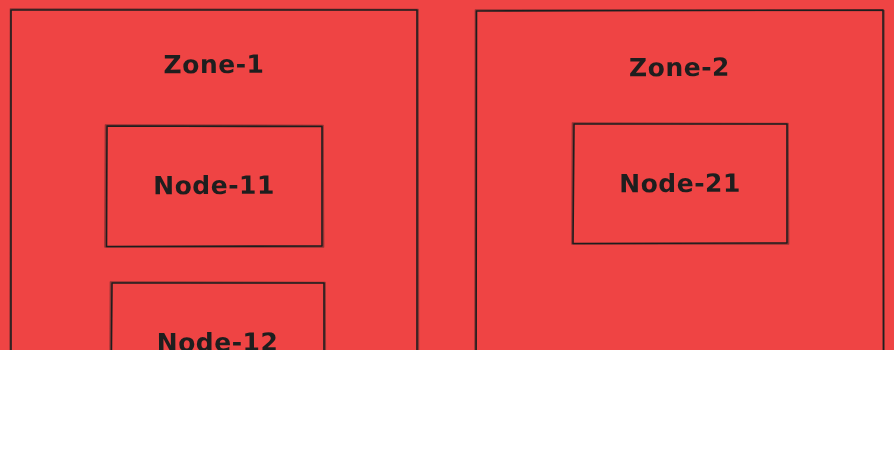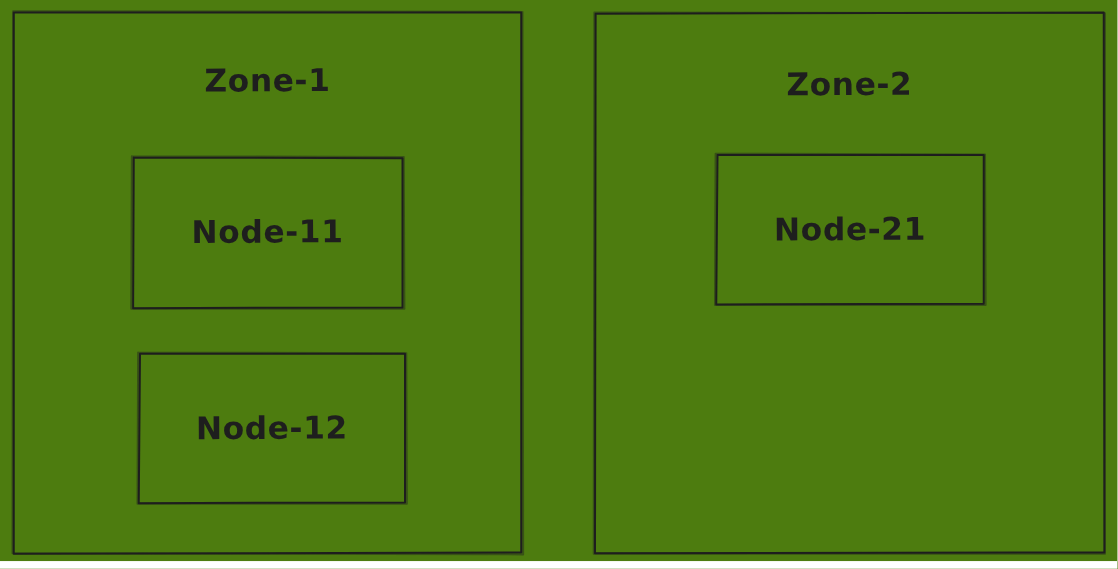--- a/index.html
+++ b/index.html
@@ -3,22 +3,22 @@
 <meta charset="utf-8">
 <style>
   html, body {
     margin: 0;
     padding: 0;
     background: #ffffff;
   }
   .canvas {
     position: relative;
     width: 894px;
-    height: 449px;
-    background: #4d7c0f;
+    height: 350px;
+    background: #ef4444;
     font-family: "DejaVu Sans", sans-serif;
     overflow: hidden;
   }
   .sketch-layer {
     position: absolute;
     left: 0;
     top: 0;
     width: 894px;
     height: 455px;
   }

